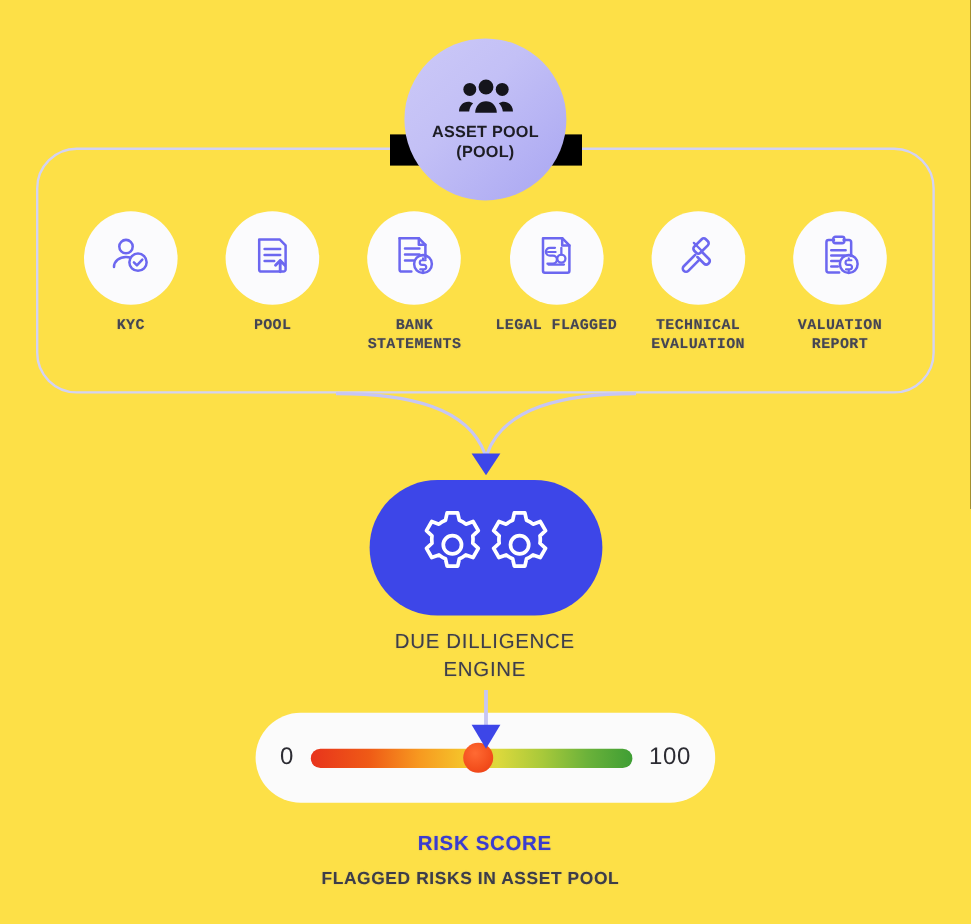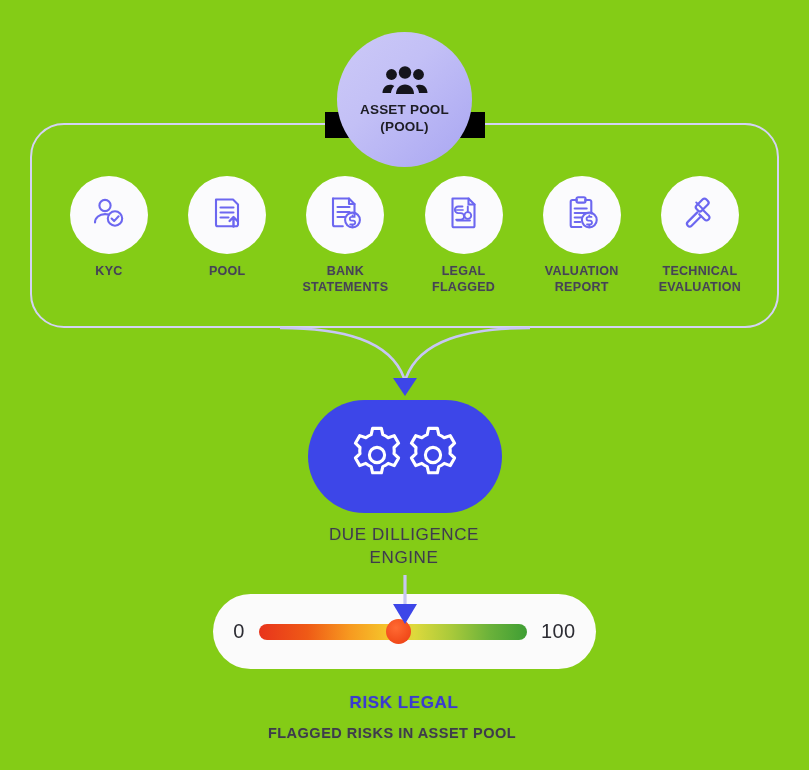--- a/index.html
+++ b/index.html
@@ -9,21 +9,21 @@
     height: 770px;
     background: #000000;
     font-family: "Liberation Sans", sans-serif;
     overflow: hidden;
   }
 
   #stage {
     position: relative;
     width: 809px;
     height: 770px;
-    background: #84cc16;
+    background: #fde047;
   }
 
   
   .asset-pool {
     position: absolute;
     left: 337px;
     top: 32px;
     width: 135px;
     height: 135px;
     border-radius: 50%;
@@ -82,20 +82,21 @@
     display: flex;
     justify-content: space-between;
     padding: 0 24px;
     z-index: 3;
   }
   .doc-item {
     width: 110px;
     display: flex;
     flex-direction: column;
     align-items: center;
+    font-family: Liberation Mono, monospace;
   }
   .doc-circle {
     width: 78px;
     height: 78px;
     border-radius: 50%;
     background: #fbfbfd;
     display: flex;
     align-items: center;
     justify-content: center;
   }
@@ -321,50 +322,50 @@
             <path d="M23.8 13.5v5.6M13 27.5h13" stroke-width="1.9"></path>
           </svg>
         </span>
       </div>
       <div class="doc-label">LEGAL FLAGGED</div>
     </div>
 
     <div class="doc-item">
       <div class="doc-circle">
         <span>
+          <svg width="40" height="40" viewBox="0 0 40 40" fill="none" stroke="#6c67f0" stroke-width="2.2" stroke-linecap="round" stroke-linejoin="round">
+            <rect x="18.6" y="5.2" width="7.2" height="13.6" rx="2.4" transform="rotate(45 22.2 12)"></rect>
+            <path d="M23.2 17.2l5.6 5.6a2.4 2.4 0 0 1 0 3.4l-.6.6a2.4 2.4 0 0 1-3.4 0l-5.6-5.6"></path>
+            <path d="M17.3 19.4L7.8 28.9a2.7 2.7 0 0 0 0 3.8 2.7 2.7 0 0 0 3.8 0l9.5-9.5"></path>
+            <path d="M16.2 9.4l6.6 6.6" stroke-width="1.9"></path>
+          </svg>
+        </span>
+      </div>
+      <div class="doc-label">
+        <div>TECHNICAL</div>
+        <div>EVALUATION</div>
+      </div>
+    </div>
+
+    <div class="doc-item">
+      <div class="doc-circle">
+        <span>
           <svg width="40" height="40" viewBox="0 0 40 40" fill="none" stroke="#6c67f0" stroke-width="2.1" stroke-linecap="round" stroke-linejoin="round">
             <path d="M15 7H10.5A1.8 1.8 0 0 0 8.7 8.8v23.4A1.8 1.8 0 0 0 10.5 34h8.8"></path>
             <path d="M23 7h4.5a1.8 1.8 0 0 1 1.8 1.8v11.6"></path>
             <rect x="14.4" y="4.2" width="9.2" height="5.4" rx="1.8"></rect>
             <path d="M12.7 15.5h12M12.7 20h11M12.7 24.5h6.5M12.7 29h5.5"></path>
             <circle cx="27.3" cy="27" r="7.4"></circle>
             <path d="M29.5 23.9h-3a1.9 1.9 0 0 0 0 3.8h1.6a1.9 1.9 0 0 1 0 3.8h-3.1M27.3 22.3v1.6M27.3 31.5v1.6" stroke-width="1.8"></path>
           </svg>
         </span>
       </div>
       <div class="doc-label">
         <div>VALUATION</div>
         <div>REPORT</div>
-      </div>
-    </div>
-
-    <div class="doc-item">
-      <div class="doc-circle">
-        <span>
-          <svg width="40" height="40" viewBox="0 0 40 40" fill="none" stroke="#6c67f0" stroke-width="2.2" stroke-linecap="round" stroke-linejoin="round">
-            <rect x="18.6" y="5.2" width="7.2" height="13.6" rx="2.4" transform="rotate(45 22.2 12)"></rect>
-            <path d="M23.2 17.2l5.6 5.6a2.4 2.4 0 0 1 0 3.4l-.6.6a2.4 2.4 0 0 1-3.4 0l-5.6-5.6"></path>
-            <path d="M17.3 19.4L7.8 28.9a2.7 2.7 0 0 0 0 3.8 2.7 2.7 0 0 0 3.8 0l9.5-9.5"></path>
-            <path d="M16.2 9.4l6.6 6.6" stroke-width="1.9"></path>
-          </svg>
-        </span>
-      </div>
-      <div class="doc-label">
-        <div>TECHNICAL</div>
-        <div>EVALUATION</div>
       </div>
     </div>
 
   </div>
 
   <div class="arrows">
     <svg width="250" height="76" viewBox="0 0 250 76" fill="none">
       <path d="M0 2 C 62 2, 110 14, 124 52" stroke="#c7c6f4" stroke-width="2.6" stroke-linecap="round"></path>
       <path d="M250 2 C 188 2, 140 14, 126 52" stroke="#c7c6f4" stroke-width="2.6" stroke-linecap="round"></path>
       <path d="M113 52 H 137 L 125 70 Z" fill="#3d46e8"></path>
@@ -400,16 +401,16 @@
 
   <div class="gauge-card">
     <span class="gauge-end">0</span>
     <div class="gauge-track-wrap">
       <div class="gauge-track"></div>
       <div class="gauge-knob" style="left: 52%;"></div>
     </div>
     <span class="gauge-end">100</span>
   </div>
 
-  <div class="risk-title">RISK LEGAL</div>
+  <div class="risk-title">RISK SCORE</div>
   <div class="risk-sub">FLAGGED RISKS IN ASSET POOL</div>
 
 </div>
 
 </body></html>

